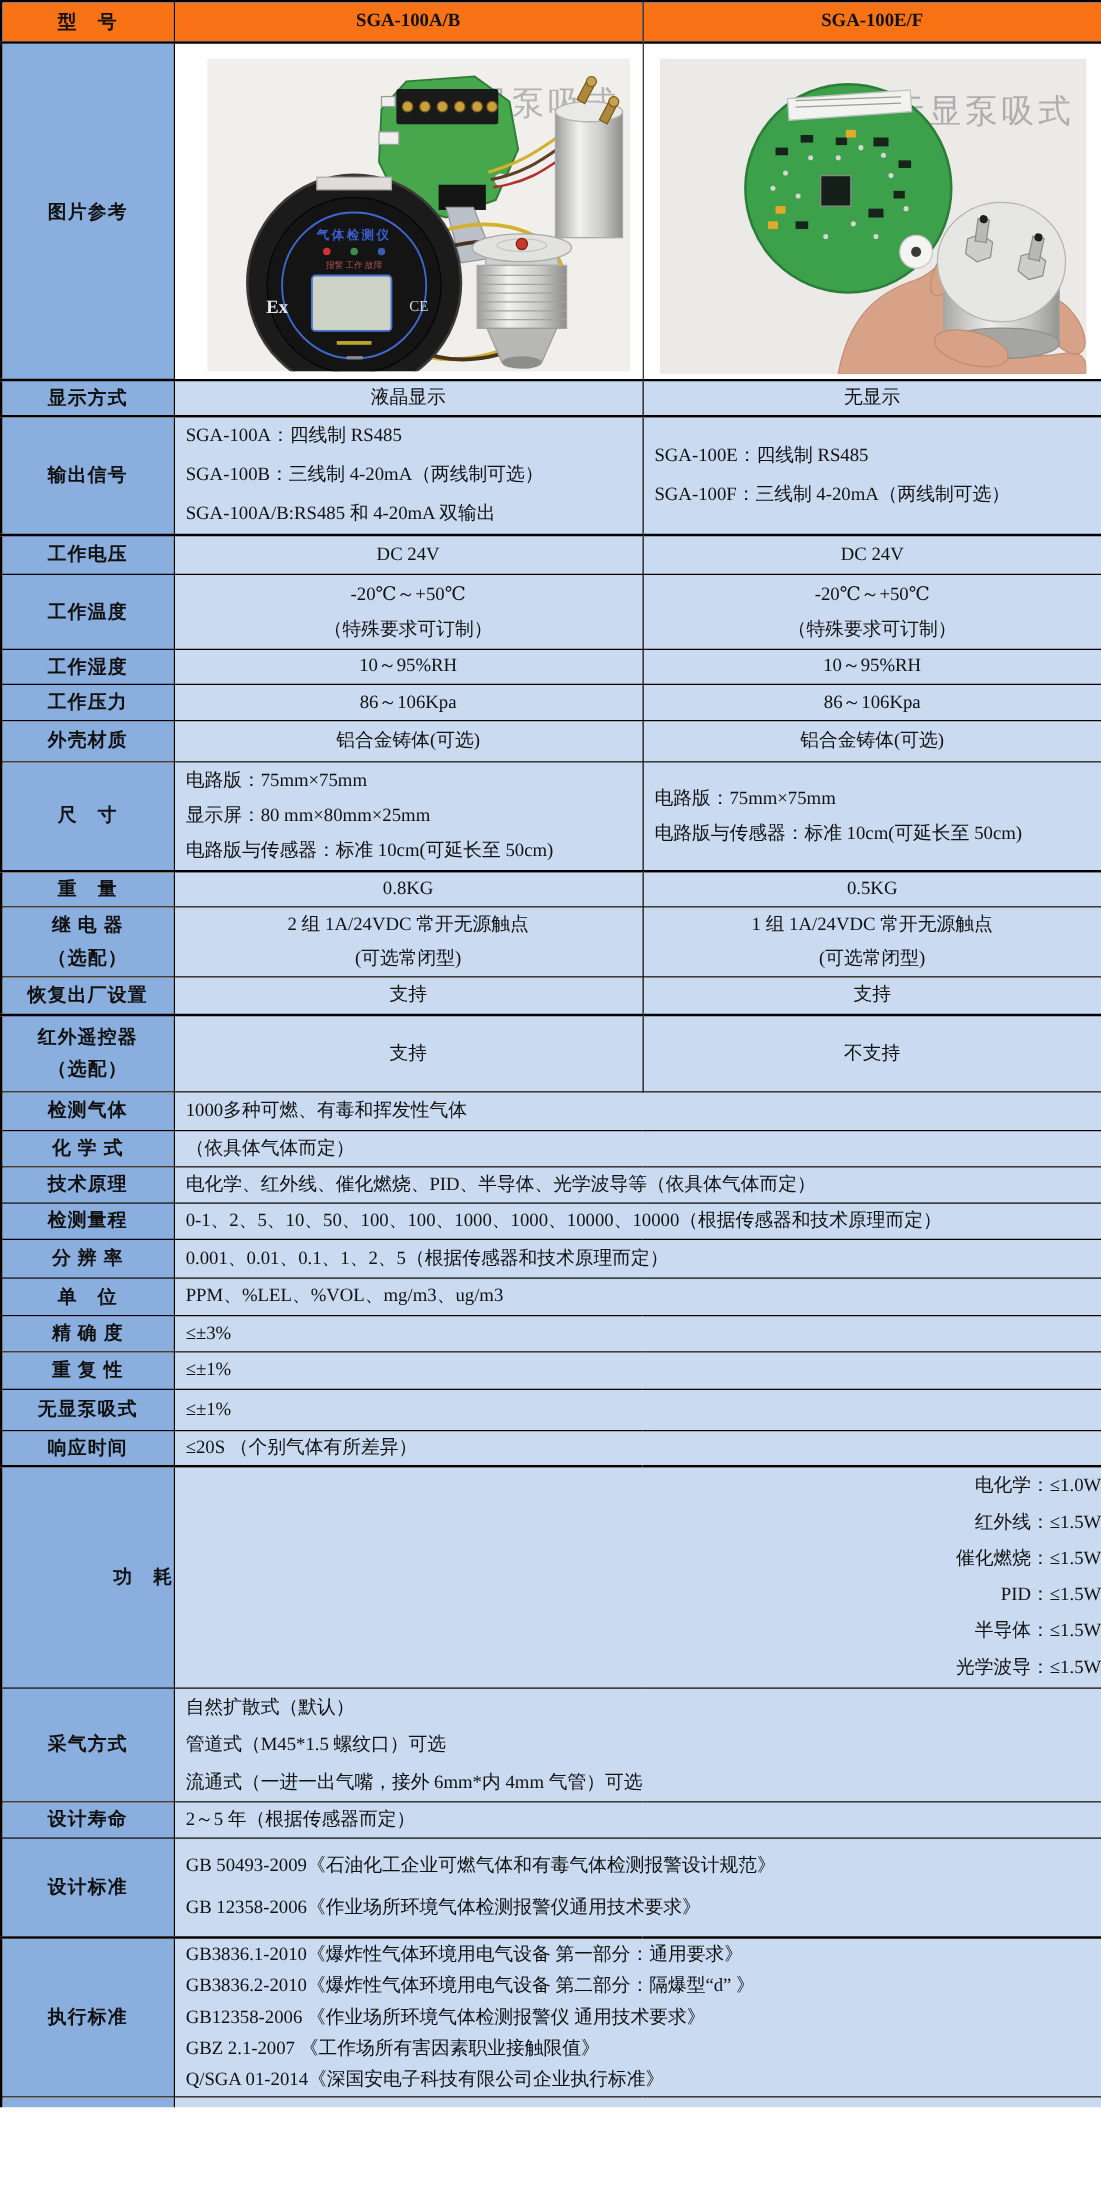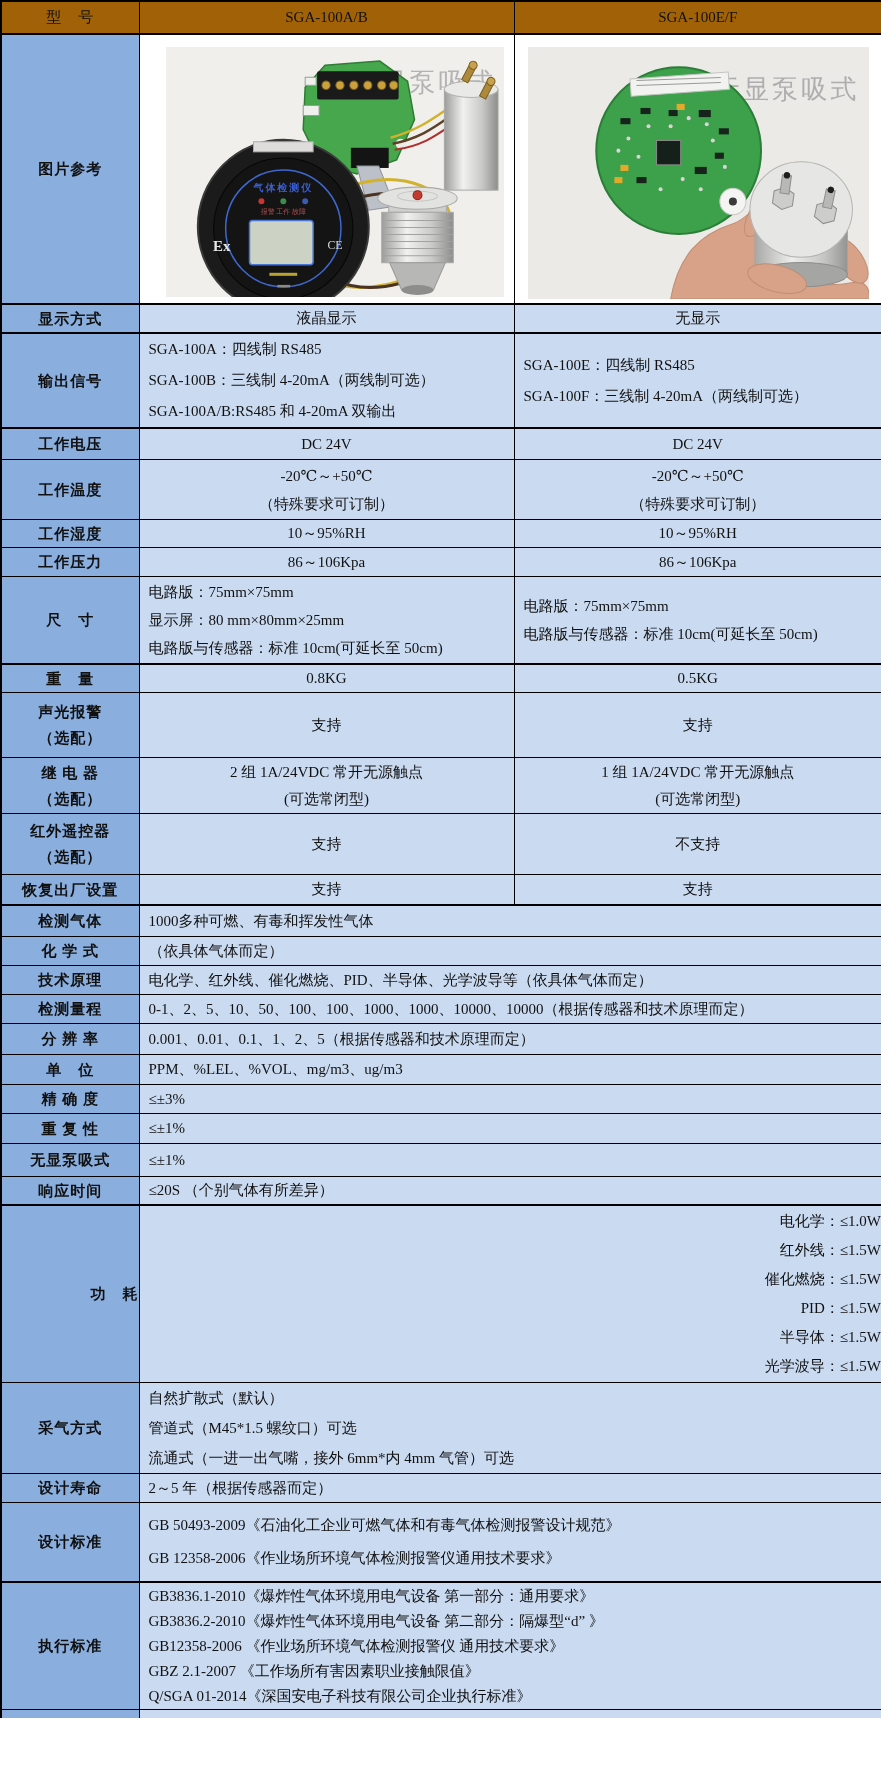--- a/index.html
+++ b/index.html
@@ -4,21 +4,21 @@
 <style>
   html,body{margin:0;padding:0;background:#fff;}
   body{font-family:"Liberation Serif","DejaVu Serif",serif;color:#111;}
   #sheet{width:881px;margin:0;background:#fff;}
   table{width:881px;border-collapse:collapse;table-layout:fixed;border:2px solid #000;border-bottom:0;}
   col.c-label{width:138px;}
   col.c-a{width:375px;}
   col.c-b{width:368px;}
   td{border:1px solid #000;font-size:15px;vertical-align:middle;padding:0;overflow:hidden;}
   td.lbl{background:#8AAEDE;font-weight:bold;text-align:center;letter-spacing:1px;}
-  td.hdr{background:#a16207;font-weight:normal;text-align:center;height:31px;border-bottom-width:2px;}
+  td.hdr{background:#f97316;font-weight:bold;text-align:center;height:31px;border-bottom-width:2px;}
   td.img-cell{background:#ffffff;height:268px;position:relative;border-bottom-width:2px;}
   td.val{background:#C9DAF1;}
   td.val.center{text-align:center;}
   td.val.left{text-align:left;padding-left:9px;}
   .lline{line-height:26px;}
   .vline{line-height:27px;white-space:nowrap;}
   
   #row-display td{height:27px;border-bottom-width:2px;}
   #row-output td{height:93px;border-bottom-width:2px;}
   #row-output .vline{line-height:31px;}
@@ -318,20 +318,31 @@
           <td class="lbl">
             <div class="lline">工作压力</div>
           </td>
           <td class="val center">
             <div class="vline">86～106Kpa</div>
           </td>
           <td class="val center">
             <div class="vline">86～106Kpa</div>
           </td>
         </tr>
+        <tr id="row-shell">
+          <td class="lbl">
+            <div class="lline">外壳材质</div>
+          </td>
+          <td class="val center">
+            <div class="vline">铝合金铸体(可选)</div>
+          </td>
+          <td class="val center">
+            <div class="vline">铝合金铸体(可选)</div>
+          </td>
+        </tr>
         <tr id="row-size">
           <td class="lbl">
             <div class="lline">尺　寸</div>
           </td>
           <td class="val left">
             <div class="vline">电路版：75mm×75mm</div>
             <div class="vline">显示屏：80 mm×80mm×25mm</div>
             <div class="vline">电路版与传感器：标准 10cm(可延长至 50cm)</div>
           </td>
           <td class="val left">
@@ -343,67 +354,55 @@
           <td class="lbl">
             <div class="lline">重　量</div>
           </td>
           <td class="val center">
             <div class="vline">0.8KG</div>
           </td>
           <td class="val center">
             <div class="vline">0.5KG</div>
           </td>
         </tr>
-        <tr id="row-alarm">
-          <td class="lbl">
-            <div class="lline">声光报警</div>
-            <div class="lline">（选配）</div>
-          </td>
-          <td class="val center">
-            <div class="vline">支持</div>
-          </td>
-          <td class="val center">
-            <div class="vline">支持</div>
-          </td>
-        </tr>
         <tr id="row-relay">
           <td class="lbl">
             <div class="lline">继 电 器</div>
             <div class="lline">（选配）</div>
           </td>
           <td class="val center">
             <div class="vline">2 组 1A/24VDC 常开无源触点</div>
             <div class="vline">(可选常闭型)</div>
           </td>
           <td class="val center">
             <div class="vline">1 组 1A/24VDC 常开无源触点</div>
             <div class="vline">(可选常闭型)</div>
           </td>
         </tr>
+        <tr id="row-factory-reset">
+          <td class="lbl">
+            <div class="lline">恢复出厂设置</div>
+          </td>
+          <td class="val center">
+            <div class="vline">支持</div>
+          </td>
+          <td class="val center">
+            <div class="vline">支持</div>
+          </td>
+        </tr>
         <tr id="row-ir-remote">
           <td class="lbl">
             <div class="lline">红外遥控器</div>
             <div class="lline">（选配）</div>
           </td>
           <td class="val center">
             <div class="vline">支持</div>
           </td>
           <td class="val center">
             <div class="vline">不支持</div>
-          </td>
-        </tr>
-        <tr id="row-factory-reset">
-          <td class="lbl">
-            <div class="lline">恢复出厂设置</div>
-          </td>
-          <td class="val center">
-            <div class="vline">支持</div>
-          </td>
-          <td class="val center">
-            <div class="vline">支持</div>
           </td>
         </tr>
         <tr id="row-gases">
           <td class="lbl">
             <div class="lline">检测气体</div>
           </td>
           <td class="val left" colspan="2">
             <div class="vline">1000多种可燃、有毒和挥发性气体</div>
           </td>
         </tr>

